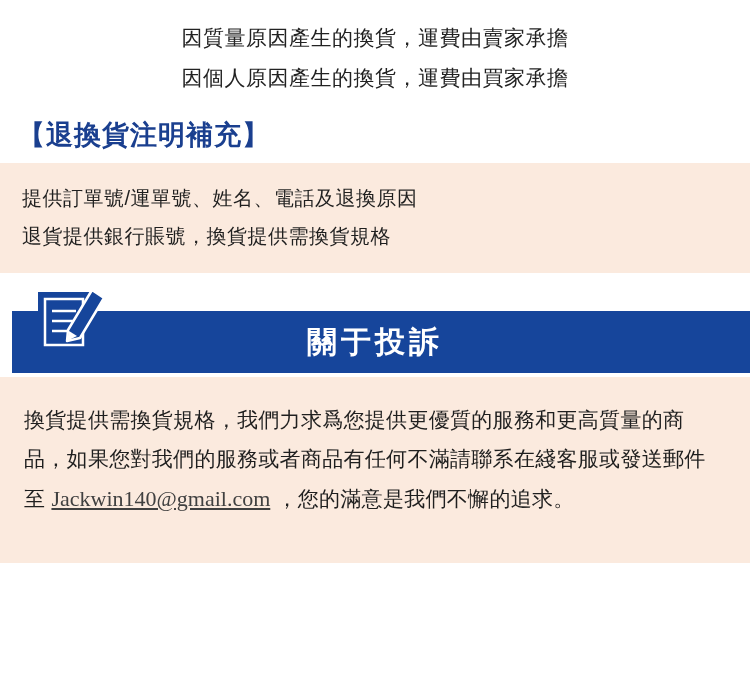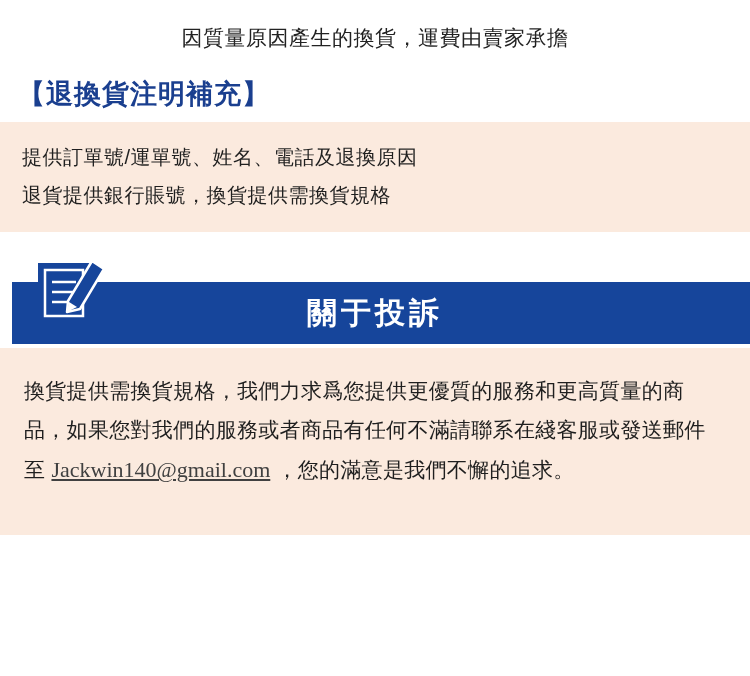--- a/index.html
+++ b/index.html
@@ -51,21 +51,21 @@
     font-size: 20px;
     line-height: 1.6;
     color: #1f1f1f;
     padding: 3px 8px 3px 22px;
     letter-spacing: 0.5px;
   }
 
   
   .banner-wrap {
     position: relative;
-    margin-top: 50px;
+    margin-top: 38px;
     height: 44px;
   }
   .banner-bar {
     position: absolute;
     left: 12px;
     right: 0;
     top: 0;
     height: 62px;
     background: #16459b;
   }
@@ -110,20 +110,21 @@
     letter-spacing: 0;
   }
 </style>
 </head>
 <body>
 
 <div class="page">
 
   <div class="top-lines">
     <div class="top-line">因質量原因產生的換貨，運費由賣家承擔</div>
+    <div class="top-line">因個人原因產生的換貨，運費由買家承擔</div>
   </div>
 
   <div class="section-heading">【退換貨注明補充】</div>
 
   <div class="note-box">
     <div class="note-line">提供訂單號/運單號、姓名、電話及退換原因</div>
     <div class="note-line">退貨提供銀行賬號，換貨提供需換貨規格</div>
   </div>
 
   <div class="banner-wrap">

